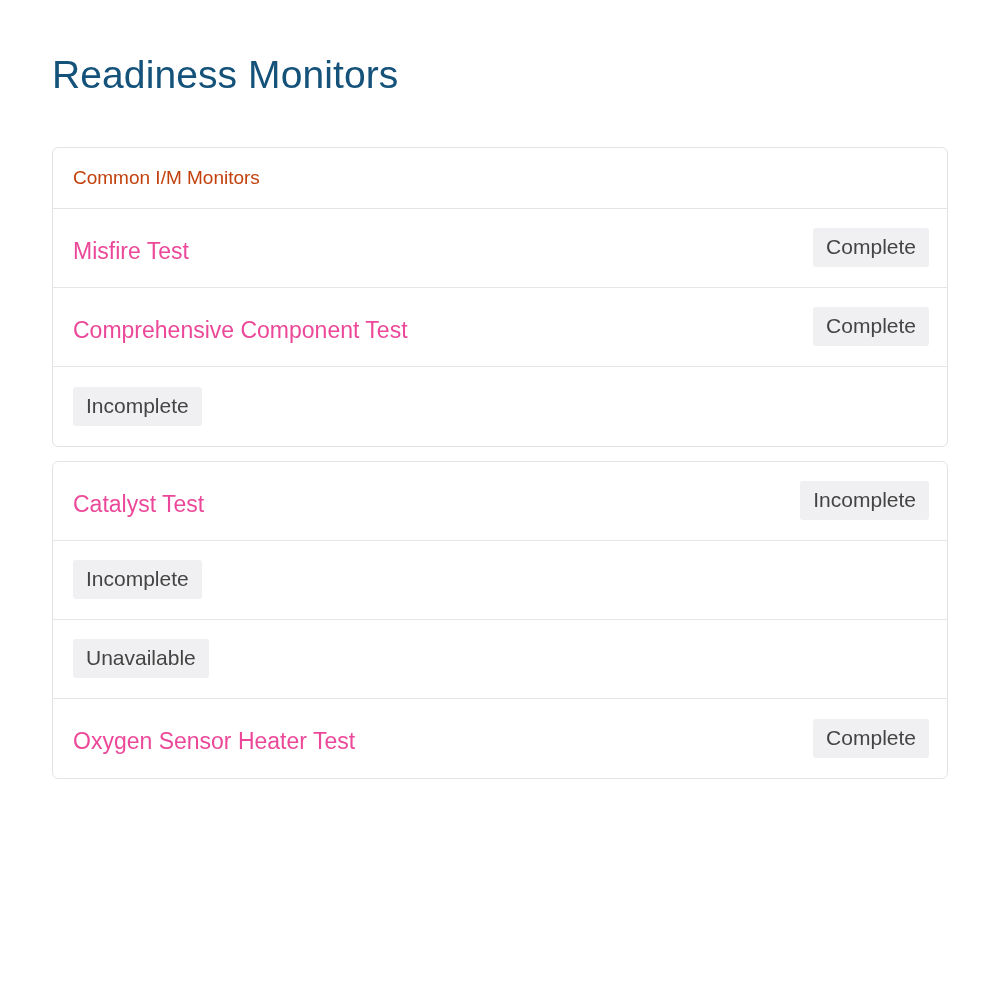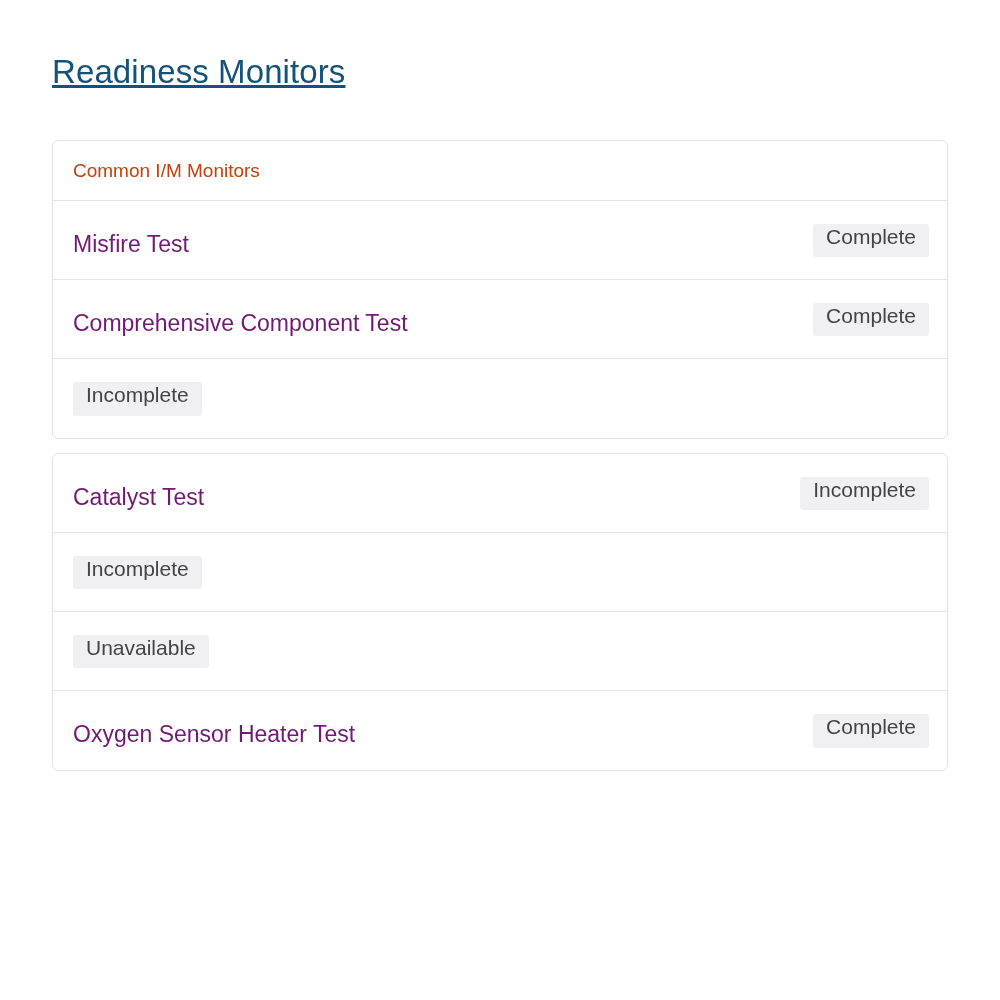--- a/index.html
+++ b/index.html
@@ -13,27 +13,26 @@
     font-family: "Liberation Sans", sans-serif;
     -webkit-font-smoothing: antialiased;
   }
   .page {
     box-sizing: border-box;
     width: 1000px;
     height: 1000px;
     padding: 52px 52px 0 52px;
   }
   .page-title {
-    font-size: 33px;
+    font-size: 39px;
     font-weight: 400;
     color: #14527a;
     letter-spacing: 0.1px;
     margin: 0 0 48px 0;
     line-height: 1.2;
-    text-decoration: underline;
   }
   .card {
     border: 1px solid #e3e3e3;
     border-radius: 6px;
     background: #ffffff;
     margin-bottom: 14px;
     overflow: hidden;
   }
   .card-header {
     padding: 20px 20px 19px 20px;
@@ -49,31 +48,31 @@
     padding: 0 18px 0 20px;
     height: 79px;
     border-bottom: 1px solid #e6e6e6;
     box-sizing: border-box;
   }
   .row:last-child {
     border-bottom: none;
   }
   .row-label {
     font-size: 23px;
-    color: #701a75;
+    color: #ec4899;
     font-weight: 400;
     line-height: 1.2;
     margin-top: 8px;
   }
   .row-status {
     font-size: 21px;
     color: #444444;
     background: #f0f0f2;
     border-radius: 3px;
-    padding: 1px 13px 9px 13px;
+    padding: 7px 13px 9px 13px;
     line-height: 1.1;
     white-space: nowrap;
   }
 </style>
 </head>
 <body>
 
 <div class="page">
 
   <h1 class="page-title">Readiness Monitors</h1>

